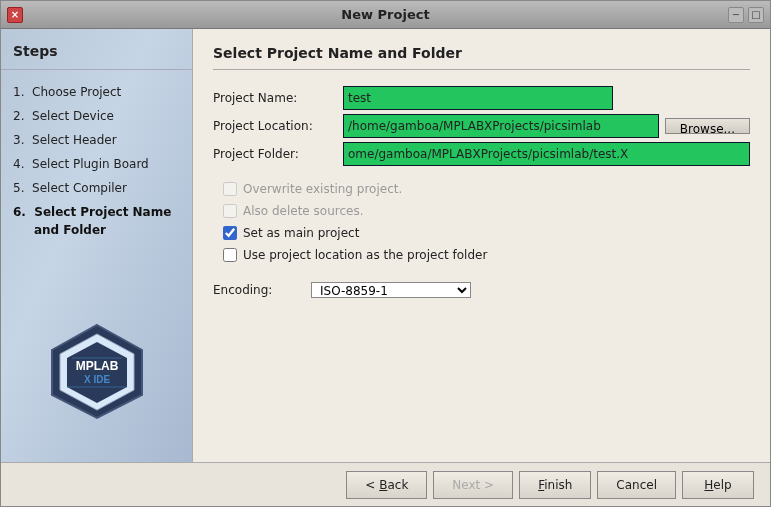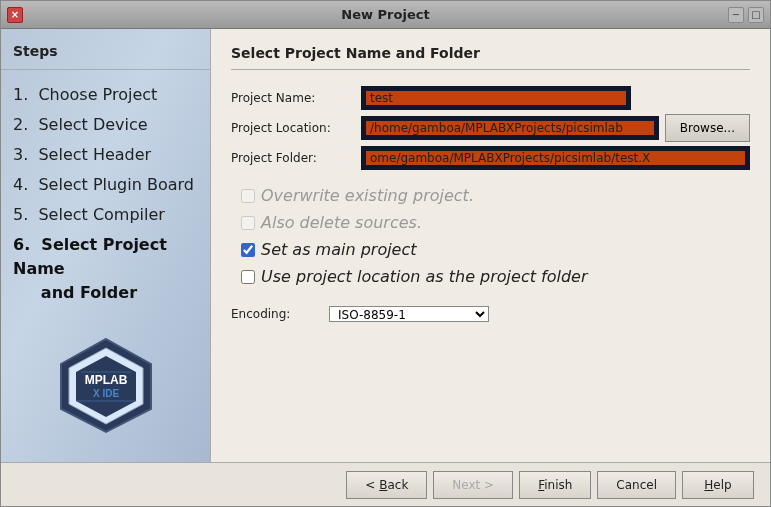--- a/index.html
+++ b/index.html
@@ -76,21 +76,21 @@
       cursor: pointer;
       font-size: 10px;
       color: #444;
     }
     .content {
       display: flex;
       flex: 1;
       overflow: hidden;
     }
     .sidebar {
-      width: 210px;
+      width: 192px;
       background: linear-gradient(to bottom right, #b8c8d8 0%, #c5d5e5 40%, #a8b8d0 100%);
       border-right: 1px solid #aaa;
       display: flex;
       flex-direction: column;
       flex-shrink: 0;
       padding: 10px 0 0 0;
     }
     .sidebar-header {
       font-weight: bold;
       font-size: 14px;
@@ -98,21 +98,21 @@
       padding: 4px 12px 10px 12px;
       border-bottom: 1px solid #aab;
       margin-bottom: 4px;
     }
     .steps-list {
       padding: 6px 0;
       flex: 1;
     }
     .step-item {
       padding: 3px 12px;
-      font-size: 16px;
+      font-size: 12px;
       color: #222;
       line-height: 1.5;
     }
     .step-item.active {
       font-weight: bold;
       color: #111;
     }
     .sidebar-logo {
       display: flex;
       align-items: center;
@@ -143,34 +143,34 @@
     }
     .form-label {
       width: 130px;
       font-size: 12px;
       color: #222;
       flex-shrink: 0;
     }
     .form-input {
       flex: 1;
       height: 24px;
-      border: 5px solid #0f172a;
-      background: #c2410c;
+      border: 1px solid #0f172a;
+      background: #22c55e;
       padding: 2px 4px;
       font-size: 12px;
       font-family: inherit;
       color: #222;
     }
     .form-input.wide {
       max-width: 270px;
     }
     .browse-btn {
       margin-left: 6px;
       padding: 3px 14px;
-      height: 28px;
+      height: 16px;
       background: linear-gradient(to bottom, #e8e4dc, #d0ccc4);
       border: 1px solid #888;
       cursor: pointer;
       font-size: 12px;
       font-family: inherit;
     }
     .checkboxes-section {
       margin-top: 16px;
       padding-left: 10px;
     }
@@ -179,23 +179,22 @@
       align-items: center;
       margin-bottom: 8px;
       gap: 6px;
     }
     .checkbox-row input[type="checkbox"] {
       width: 14px;
       height: 14px;
       accent-color: #3366cc;
     }
     .checkbox-label {
-      font-size: 16px;
-      color: #222;
-      font-style: italic;
+      font-size: 12px;
+      color: #222;
     }
     .checkbox-label.disabled {
       color: #999;
     }
     .encoding-section {
       display: flex;
       align-items: center;
       margin-top: 20px;
       gap: 28px;
     }

